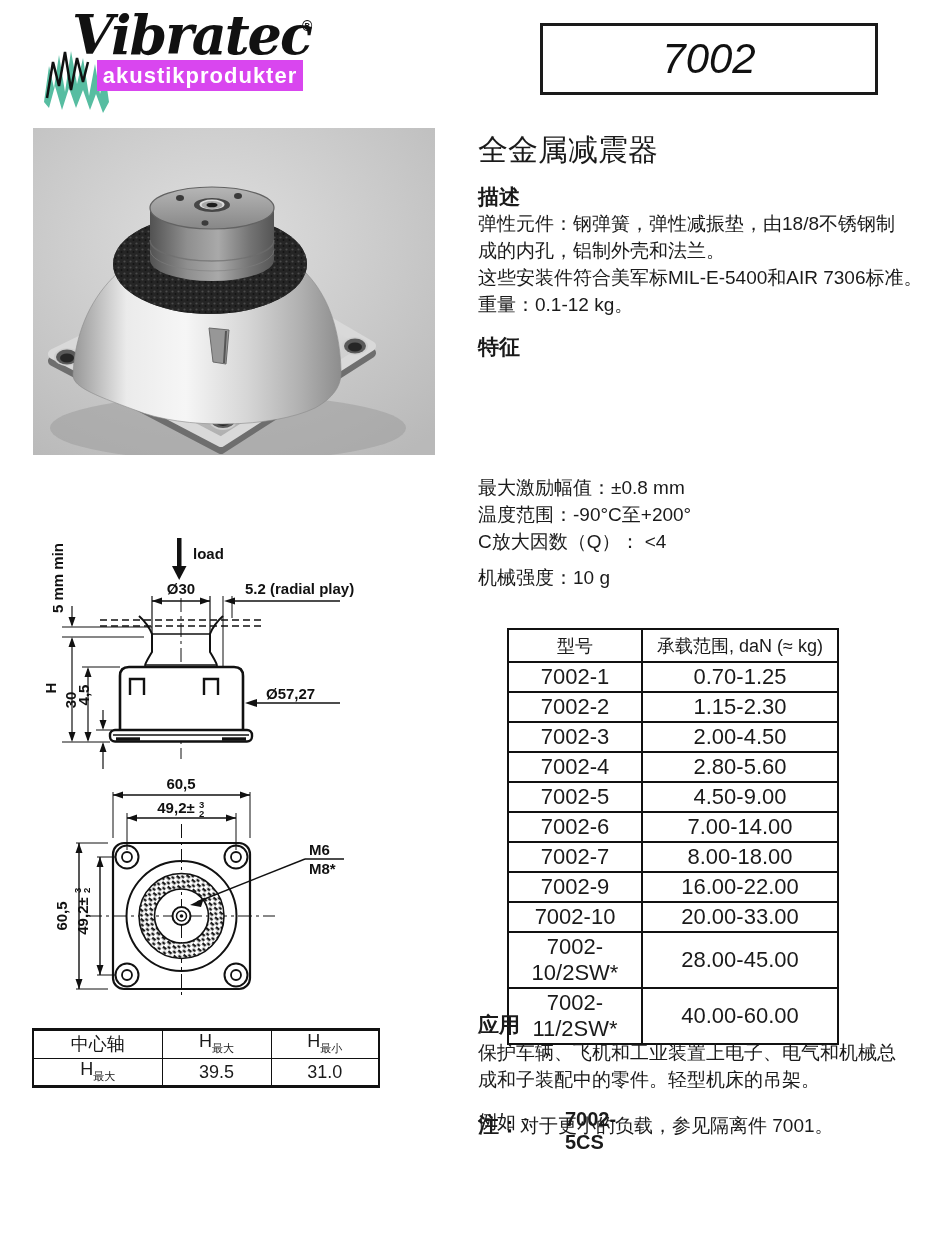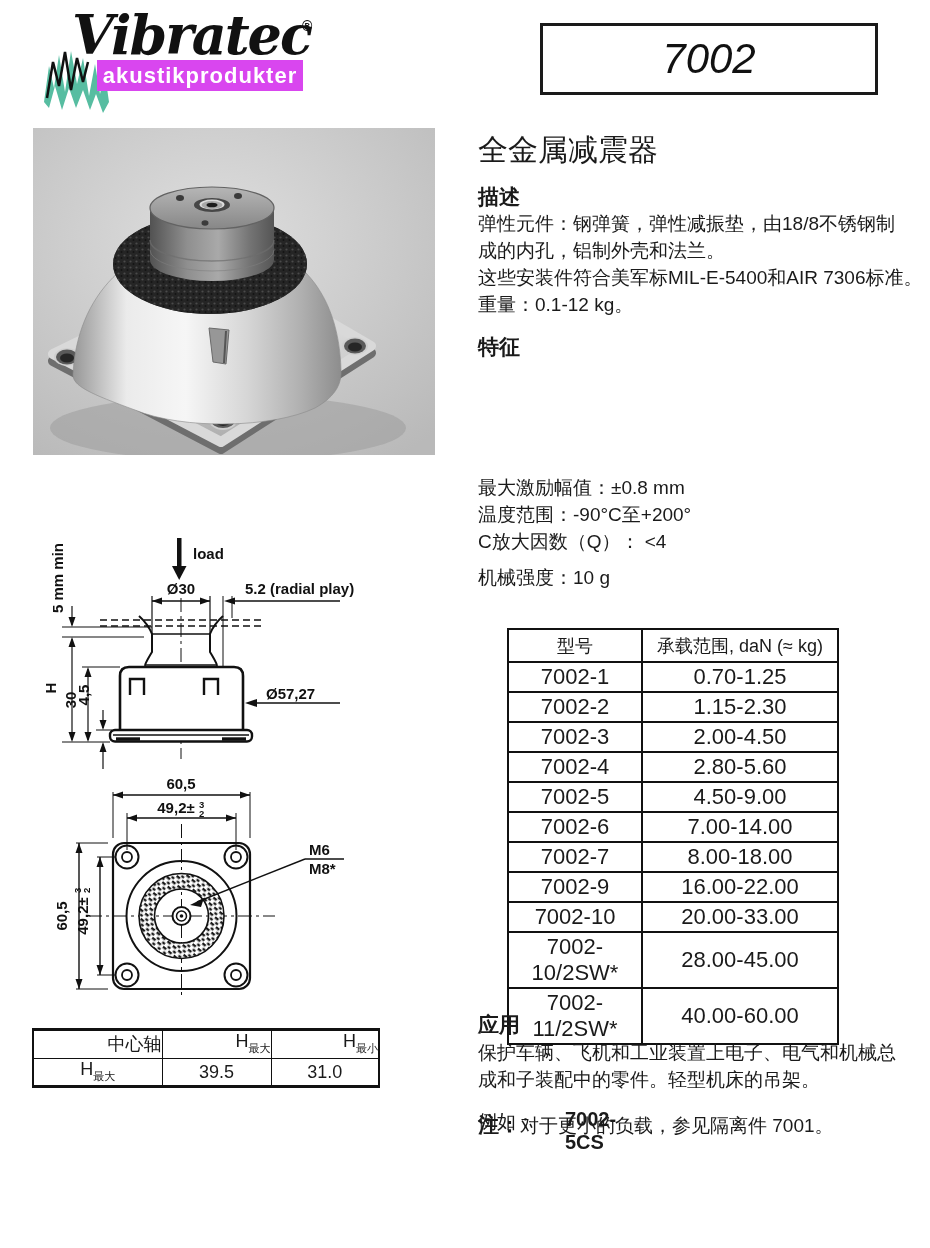--- a/index.html
+++ b/index.html
@@ -31,21 +31,21 @@
   table.load{border-collapse:collapse;width:332px;table-layout:fixed;}
   table.load th,table.load td{border:2px solid #111;text-align:center;vertical-align:middle;
        font-size:22px;font-weight:normal;padding:1px 2px;line-height:26px;}
   table.load th{height:29px;font-size:18px;}
   table.load col.c1{width:134px;}
   .model-wrap{display:inline-block;max-width:88px;line-height:26px;}
 
   
   table.htab{border-collapse:collapse;width:346px;table-layout:fixed;}
   table.htab td{border:1px solid #111;text-align:center;font-size:18px;line-height:20px;padding:0;}
-  table.htab tr:first-child td{border-top:3px solid #111;height:22px;text-align:right;}
+  table.htab tr:first-child td{border-top:3px solid #111;height:22px;}
   table.htab tr:last-child td{border-bottom:3px solid #111;height:20px;}
   table.htab td:first-child{border-left:2px solid #111;}
   table.htab td:last-child{border-right:2px solid #111;}
   sub.cjk{font-size:11px;}
 
   
   .dim{font-size:15px;font-weight:bold;fill:#111;font-family:"Liberation Sans",sans-serif;}
   .dimsmall{font-size:9.5px;font-weight:bold;fill:#111;font-family:"Liberation Sans",sans-serif;}
   .legend-label{position:absolute;font-size:19px;line-height:24px;white-space:nowrap;}
 </style>

